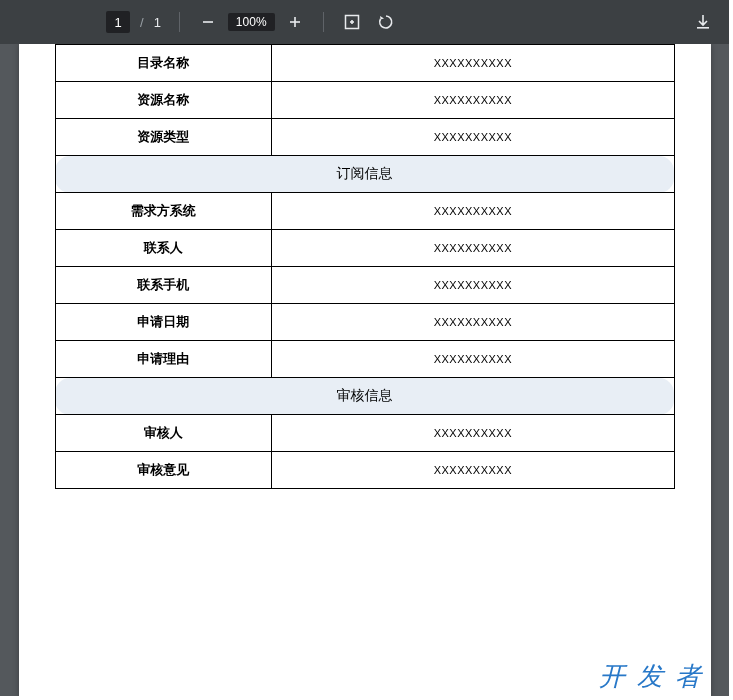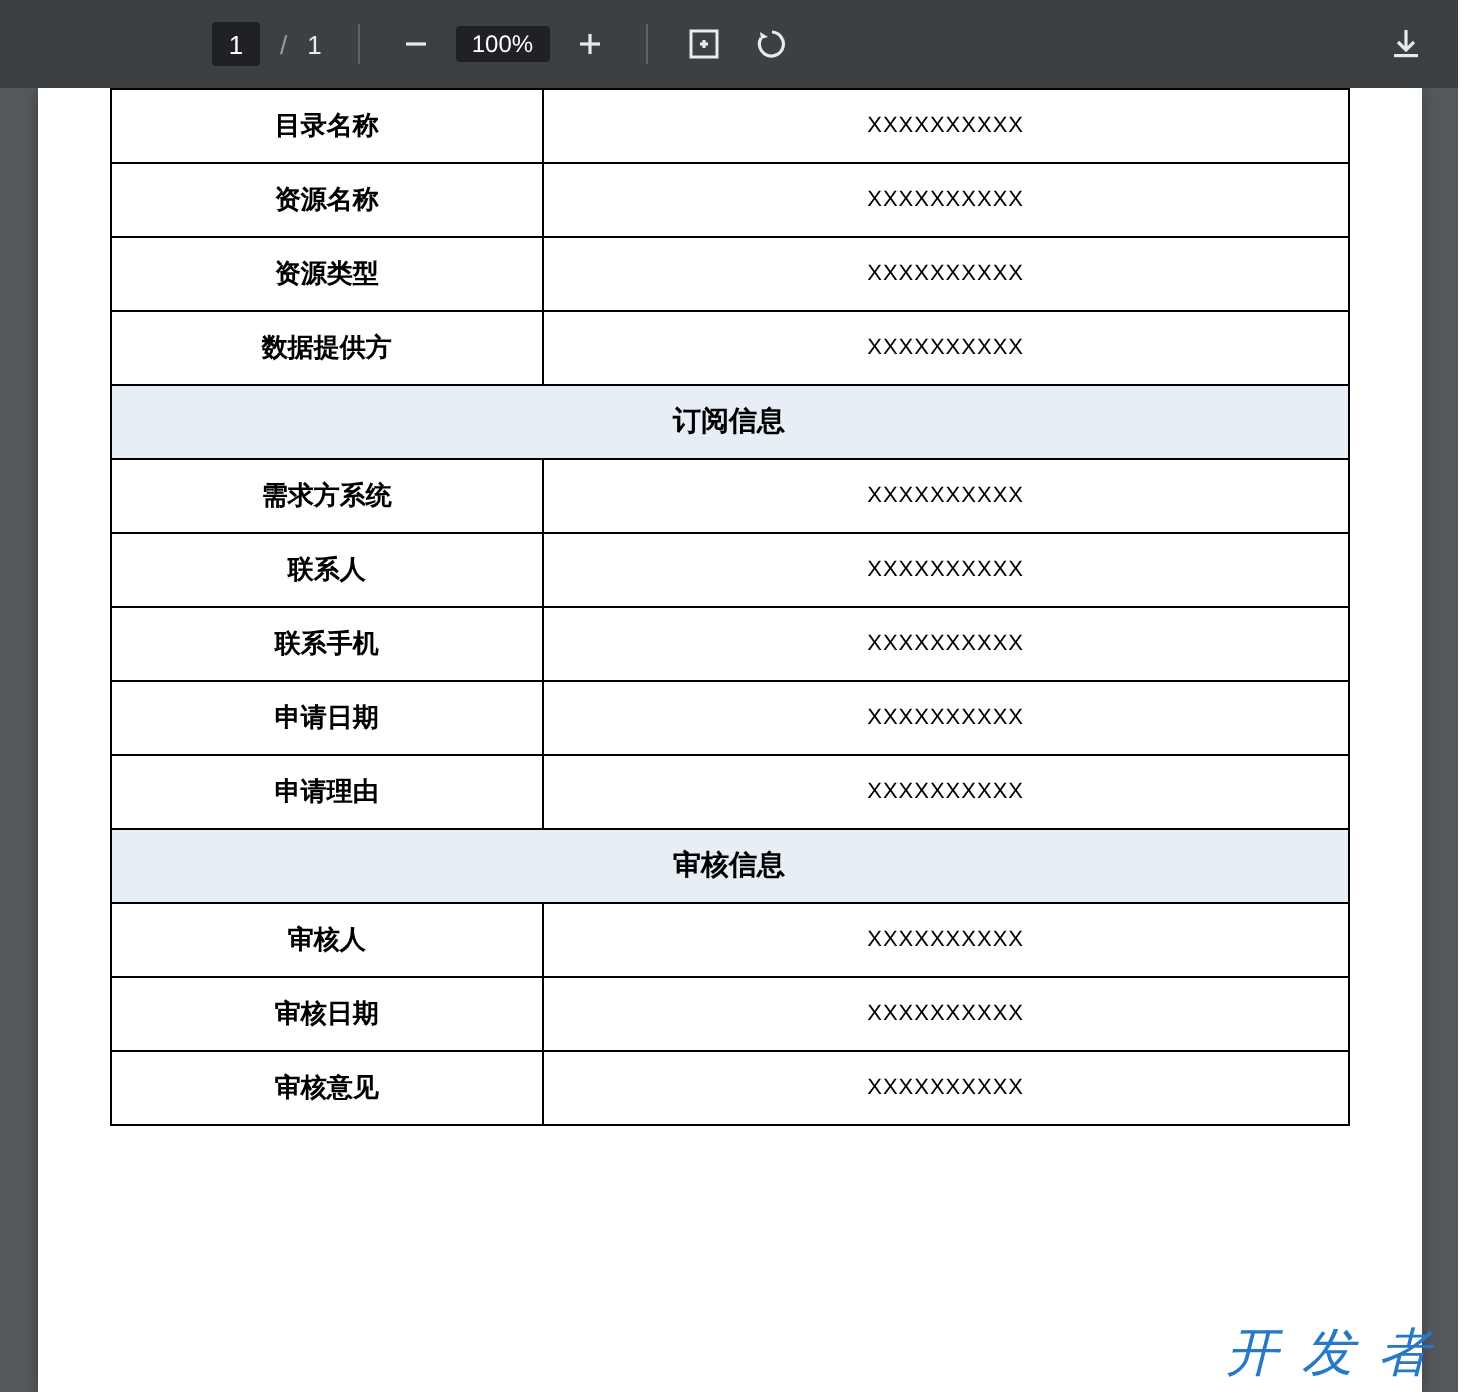--- a/index.html
+++ b/index.html
@@ -104,27 +104,28 @@
       color: #000;
     }
     .value-cell {
       width: 65%;
       font-size: 11px;
       letter-spacing: 0.5px;
       color: #000;
     }
     .section-header {
       background: #e8eef5;
-      font-weight: 700;
+      font-weight: 400;
       font-size: 14px;
       color: #000;
+      border-radius: 15px;
     }
     .watermark {
       position: absolute;
-      right: 6px;
+      right: 20px;
       bottom: 6px;
       font-size: 26px;
       font-weight: 400;
       color: #2878c8;
       letter-spacing: 12px;
       font-style: italic;
       pointer-events: none;
       font-family: "SimSun", serif;
     }
     svg { display: block; }
@@ -186,24 +187,20 @@
             </tr>
             <tr>
               <td class="label-cell">资源名称</td>
               <td class="value-cell">XXXXXXXXXX</td>
             </tr>
             <tr>
               <td class="label-cell">资源类型</td>
               <td class="value-cell">XXXXXXXXXX</td>
             </tr>
             <tr>
-              <td class="label-cell">数据提供方</td>
-              <td class="value-cell">XXXXXXXXXX</td>
-            </tr>
-            <tr>
               <td class="section-header" colspan="2">订阅信息</td>
             </tr>
             <tr>
               <td class="label-cell">需求方系统</td>
               <td class="value-cell">XXXXXXXXXX</td>
             </tr>
             <tr>
               <td class="label-cell">联系人</td>
               <td class="value-cell">XXXXXXXXXX</td>
             </tr>
@@ -217,24 +214,20 @@
             </tr>
             <tr>
               <td class="label-cell">申请理由</td>
               <td class="value-cell">XXXXXXXXXX</td>
             </tr>
             <tr>
               <td class="section-header" colspan="2">审核信息</td>
             </tr>
             <tr>
               <td class="label-cell">审核人</td>
-              <td class="value-cell">XXXXXXXXXX</td>
-            </tr>
-            <tr>
-              <td class="label-cell">审核日期</td>
               <td class="value-cell">XXXXXXXXXX</td>
             </tr>
             <tr>
               <td class="label-cell">审核意见</td>
               <td class="value-cell">XXXXXXXXXX</td>
             </tr>
           </tbody>
       </table>
     </div>
   </div>

